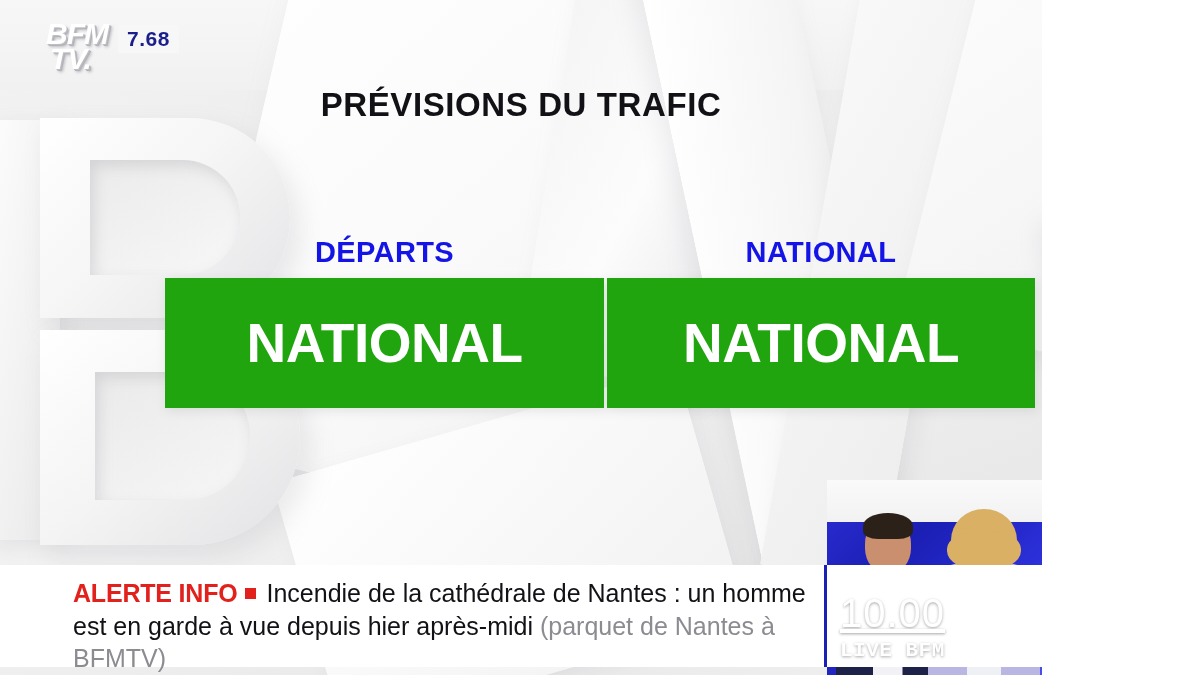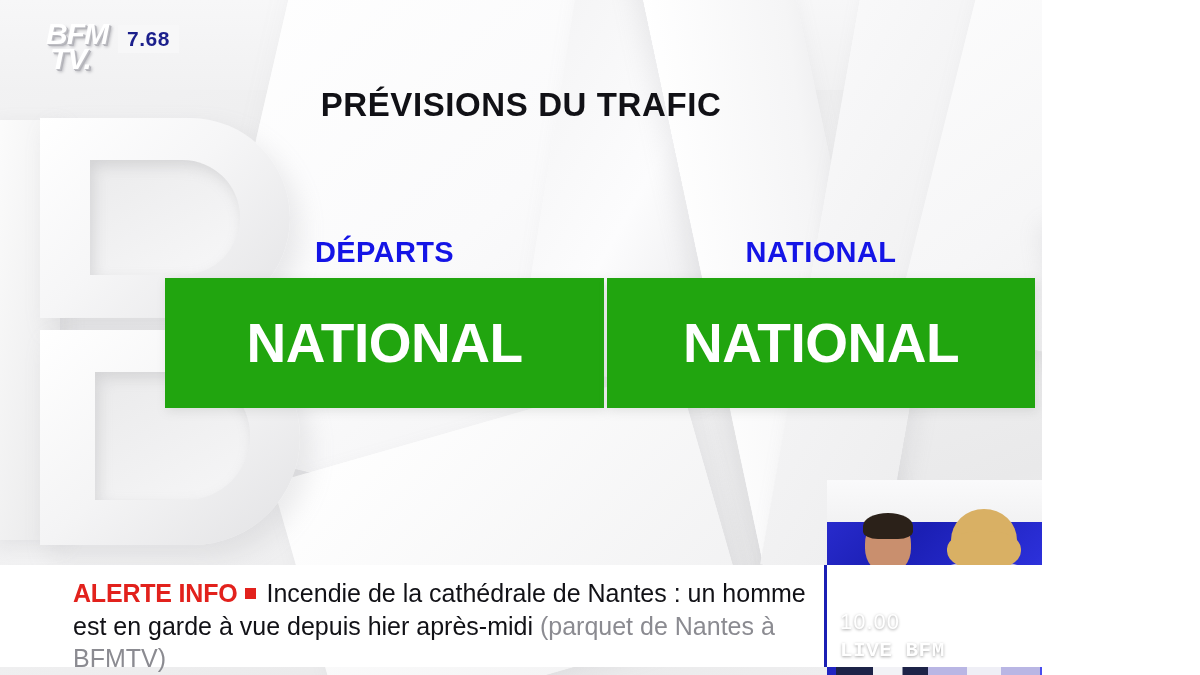--- a/index.html
+++ b/index.html
@@ -247,22 +247,23 @@
     position:absolute; left:50%; transform:translateX(-50%);
     bottom:0; width:34px; height:78px; background:#efeff6;
     clip-path:polygon(50% 0,100% 22%,100% 100%,0 100%,0 22%);
   }
 
   .presenter-text {
     position:absolute; left:13px; bottom:14px; z-index:6;
     color:#ffffff; line-height:1;
   }
   .presenter-time {
-    font-size:22px; font-weight:400; letter-spacing:1px;
+    font-size:40px; font-weight:400; letter-spacing:1px;
     text-shadow:0 1px 3px rgba(0,0,0,.35);
+    text-decoration:underline;
   }
   .presenter-live {
     margin-top:7px;
     font-size:21px; font-weight:800; letter-spacing:.5px;
     text-shadow:0 1px 3px rgba(0,0,0,.35);
     font-family:Liberation Mono, monospace;
   }
 
   
   .ticker {

